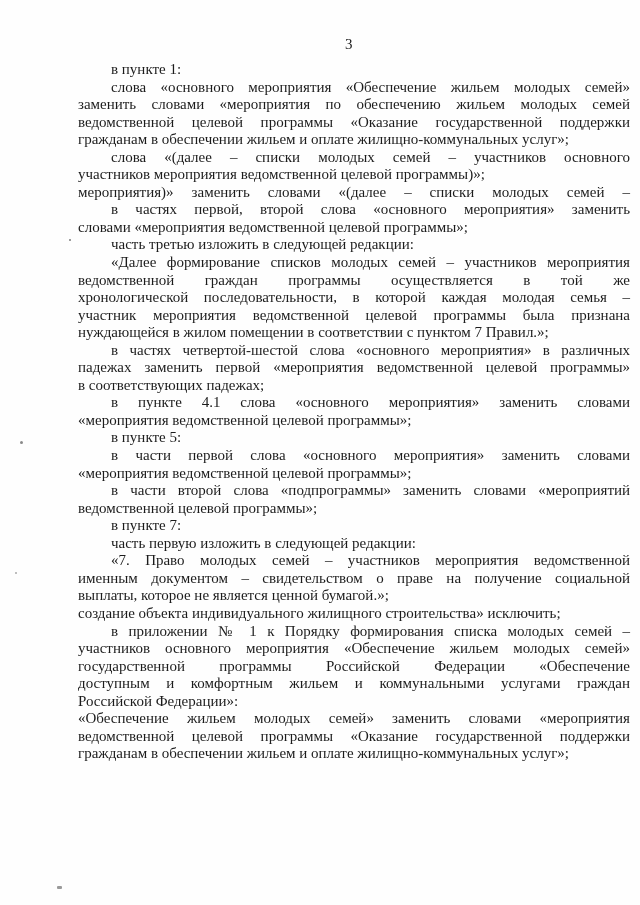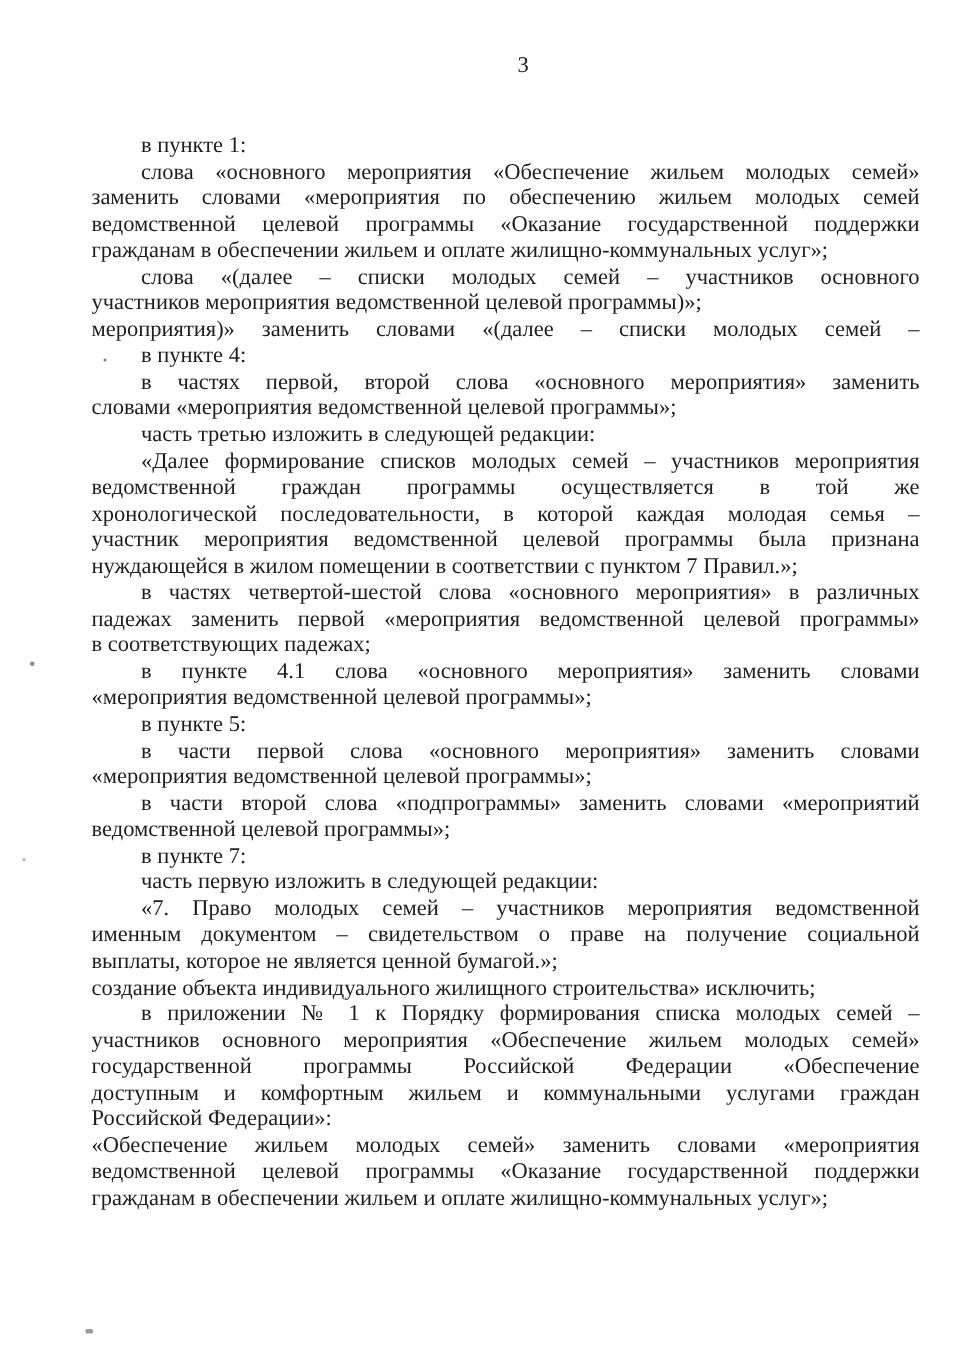--- a/index.html
+++ b/index.html
@@ -26,25 +26,24 @@
     left: 63px;
     width: 552px;
     text-align: center;
     font-size: 15px;
     letter-spacing: 0.5px;
     padding-left: 10px;
   }
   .doc-body {
     position: absolute;
     top: 61px;
-    left: 61px;
+    left: 78px;
     width: 552px;
     font-size: 15px;
     line-height: 17.55px;
-    margin-top: 28px;
   }
   .para {
     margin: 0;
     padding: 0;
   }
   .line {
     text-align: justify;
     text-align-last: justify;
     white-space: nowrap;
   }
@@ -78,23 +77,20 @@
       <div class="para">
         <div class="line first">слова «основного мероприятия «Обеспечение жильем молодых семей»</div>
         <div class="line">заменить словами «мероприятия по обеспечению жильем молодых семей</div>
         <div class="line">ведомственной целевой программы «Оказание государственной поддержки</div>
         <div class="line last">гражданам в обеспечении жильем и оплате жилищно-коммунальных услуг»;</div>
       </div>
       <div class="para">
         <div class="line first">слова «(далее – списки молодых семей – участников основного</div>
         <div class="line last">участников мероприятия ведомственной целевой программы)»;</div>
         <div class="line">мероприятия)» заменить словами «(далее – списки молодых семей –</div>
-      </div>
-      <div class="para">
-        <div class="line first last">в пункте 4:</div>
       </div>
       <div class="para">
         <div class="line first">в частях первой, второй слова «основного мероприятия» заменить</div>
         <div class="line last">словами «мероприятия ведомственной целевой программы»;</div>
       </div>
       <div class="para">
         <div class="line first last">часть третью изложить в следующей редакции:</div>
       </div>
       <div class="para">
         <div class="line first">«Далее формирование списков молодых семей – участников мероприятия</div>

